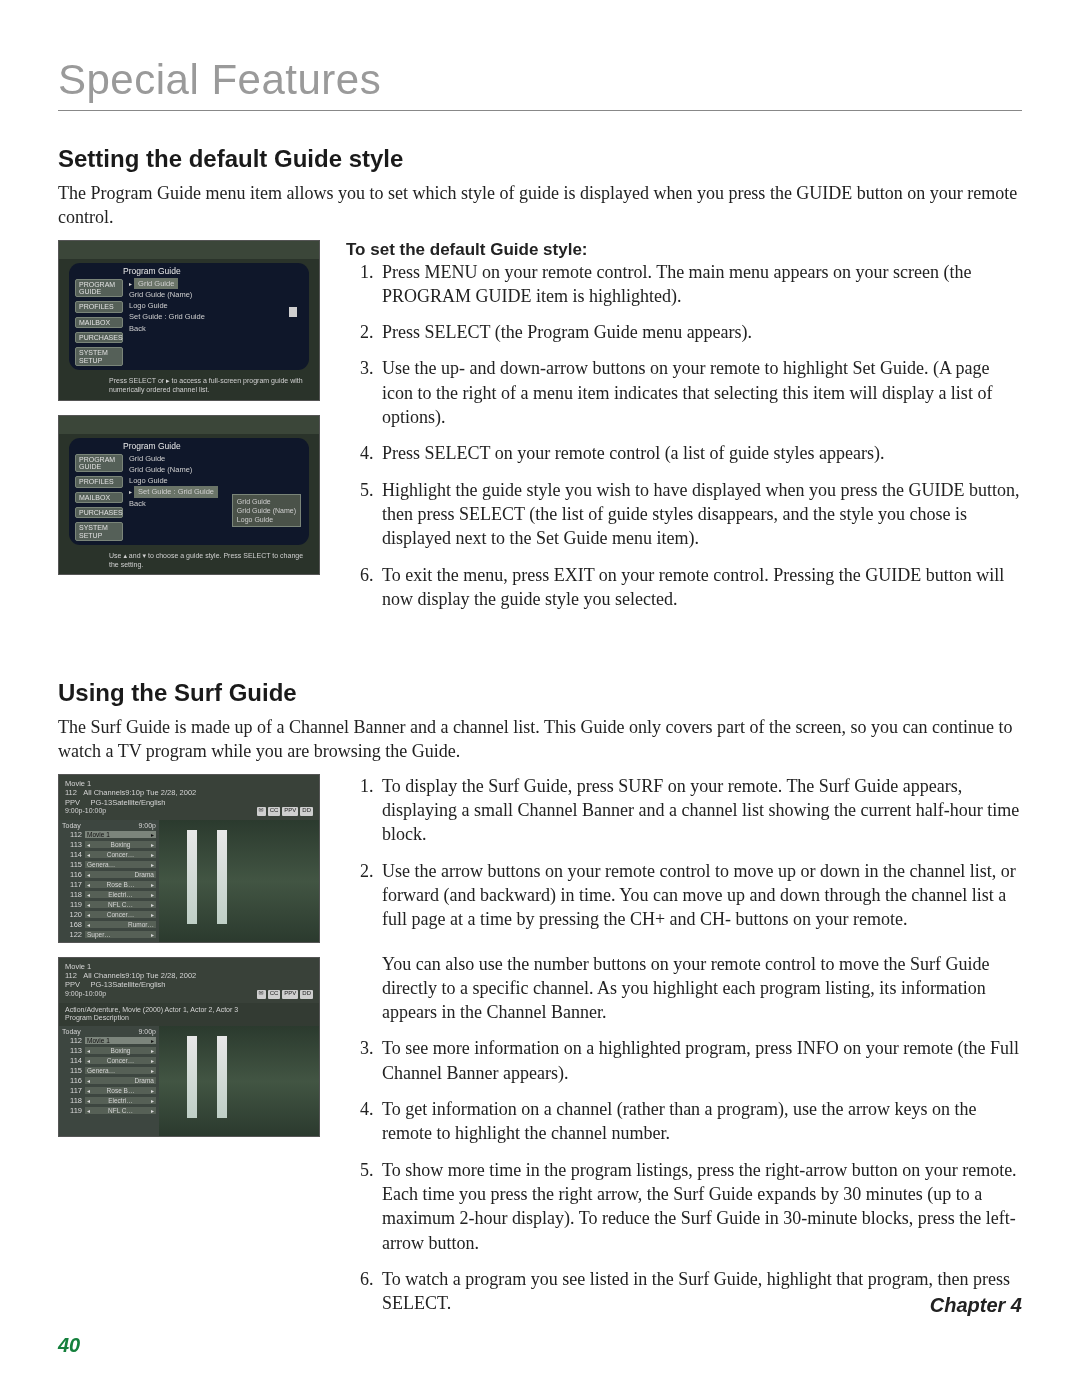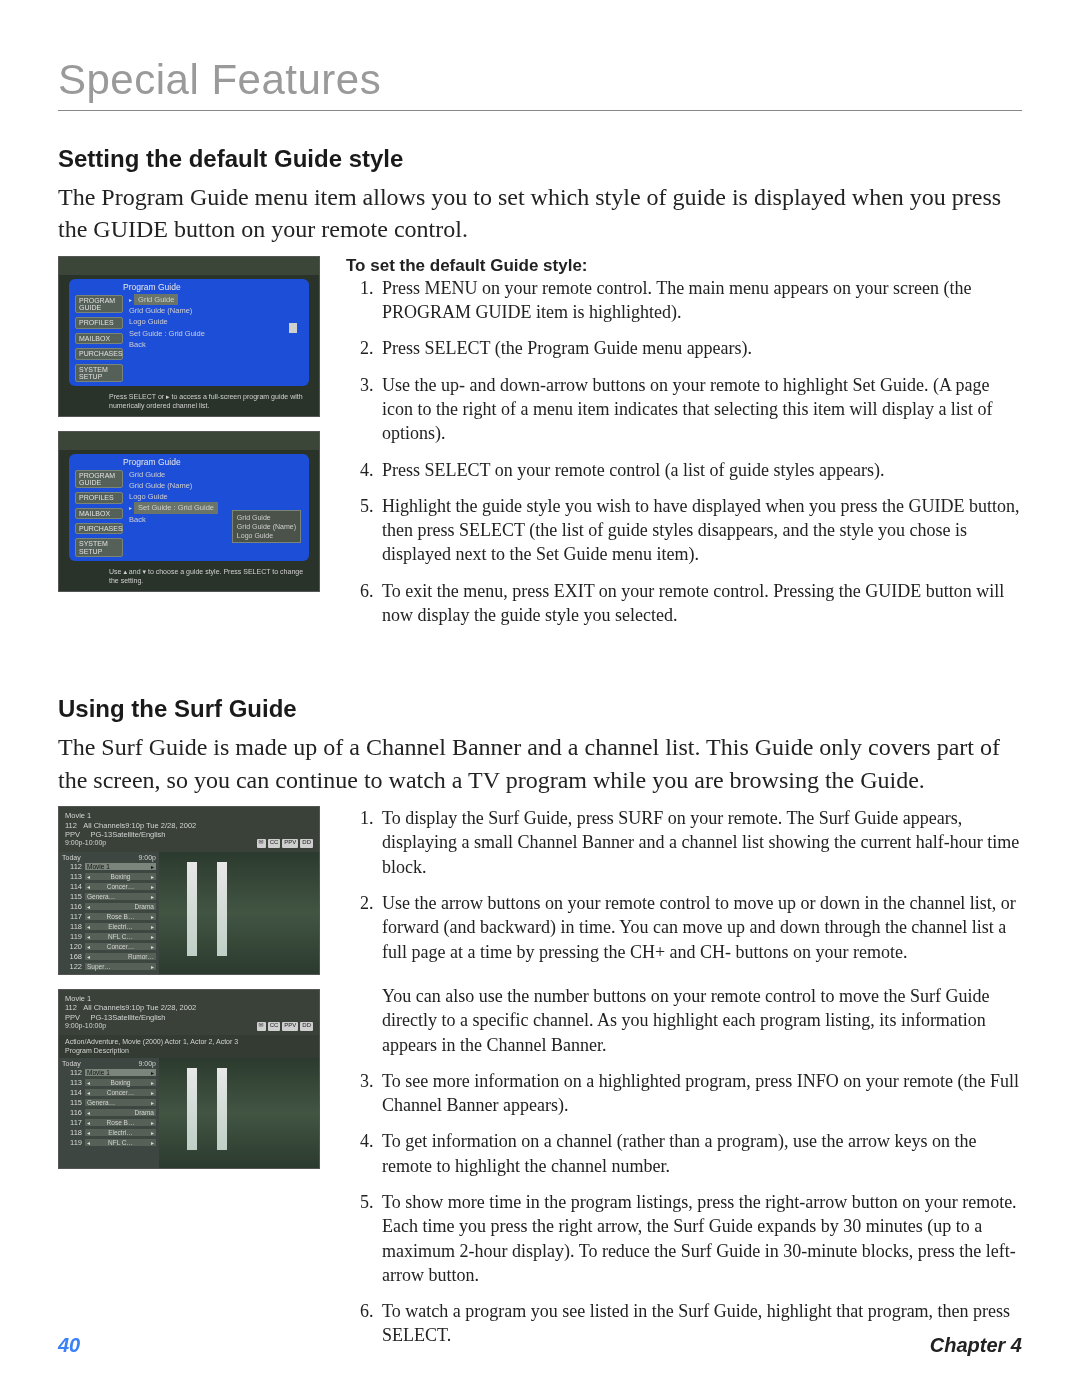--- a/index.html
+++ b/index.html
@@ -26,21 +26,21 @@
     margin-bottom: 34px;
   }
   .section-heading {
     font-family: Arial, Helvetica, sans-serif;
     font-weight: 700;
     font-size: 24px;
     color: #1a1a1a;
     margin-bottom: 8px;
   }
   .body-text {
-    font-size: 24px;
+    font-size: 18px;
     line-height: 1.35;
     color: #222;
     margin-bottom: 10px;
   }
   .two-col {
     display: flex;
     gap: 26px;
     margin-top: 8px;
   }
   .left-col {
@@ -78,22 +78,22 @@
     background: #2a332a;
     border: 1px solid #555;
     font-family: Arial, Helvetica, sans-serif;
     font-size: 8px;
     color: #cfcfcf;
     position: relative;
   }
   .tv-shot .topbar { height: 18px; background: #3b4639; }
   .tv-shot .menubox {
     margin: 4px 10px 4px 10px;
-    background: #1d4ed8;
-    border-radius: 6px;
+    background: #0f172a;
+    border-radius: 11px;
     padding: 3px 6px;
   }
   .tv-shot .menubox .title { color: #e8e8e8; font-size: 8.5px; margin-bottom: 2px; padding-left: 48px;}
   .tv-shot .row { display: flex; }
   .tv-shot .sidetab {
     display: inline-block;
     background: #556058;
     border: 1px solid #7a8579;
     border-radius: 2px;
     padding: 1px 3px;
@@ -152,21 +152,21 @@
 
   .footer {
     position: absolute;
     bottom: 40px;
     left: 58px;
     right: 58px;
     display: flex;
     justify-content: space-between;
     font-family: Arial, Helvetica, sans-serif;
   }
-  .footer .pg { font-weight: 700; font-style: italic; font-size: 20px; color:#3b82f6;}
+  .footer .pg { font-weight: 700; font-style: italic; font-size: 20px; color:#15803d;margin-top:40px;}
   .footer .ch { font-weight: 700; font-style: italic; font-size: 20px; color:#222;}
   .section2 { margin-top: 56px; }
   .tri { display:inline-block; font-size:6px; }
   .icon-row { display:flex; gap:2px; }
   .badge { background:#cfcfcf; color:#222; font-size:6px; padding:0 2px; border-radius:1px;}
 </style>
 </head>
 <body>
 
 <div class="chapter-title">Special Features</div>

